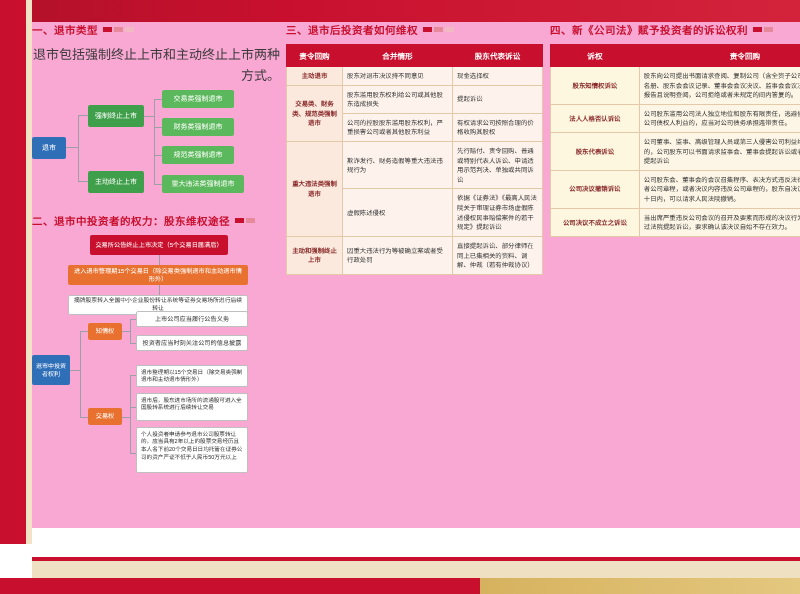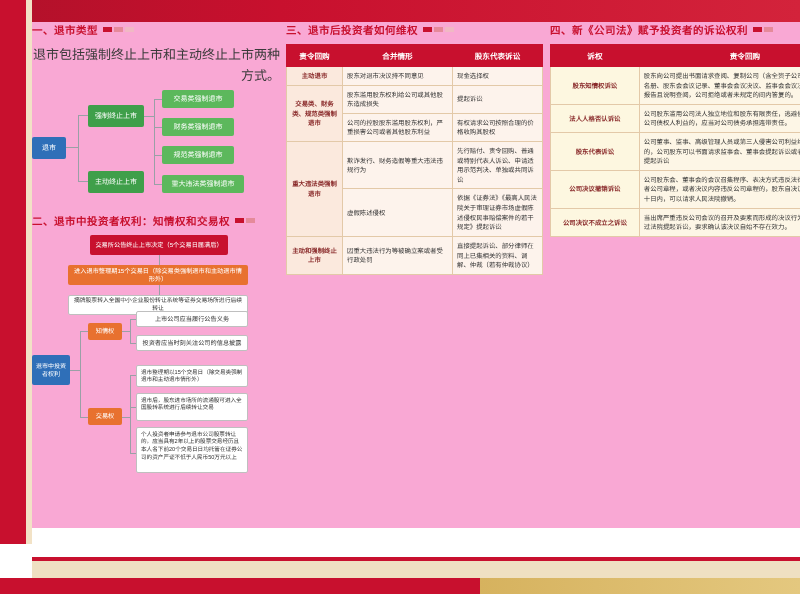--- a/index.html
+++ b/index.html
@@ -117,21 +117,21 @@
       <div class="connector" style="left:122px; top:60px; width:8px; height:1px;"></div>
       <div class="connector" style="left:122px; top:89px; width:8px; height:1px;"></div>
 
       <div class="node n-lgreen" style="left:130px; top:-5px; width:72px; height:18px;">交易类强制退市</div>
       <div class="node n-lgreen" style="left:130px; top:23px; width:72px; height:18px;">财务类强制退市</div>
       <div class="node n-lgreen" style="left:130px; top:51px; width:72px; height:18px;">规范类强制退市</div>
       <div class="node n-lgreen" style="left:130px; top:80px; width:82px; height:18px;">重大违法类强制退市</div>
     </div>
 
     <div class="heading">
-      <span class="htxt">二、退市中投资者权利：知情权和交易权</span>
+      <span class="htxt">二、退市中投资者的权力：股东维权途径</span>
       <span class="dashes">
           <i></i>
           <i class="pink"></i>
         </span>
     </div>
 
     <div class="tree">
       <div class="box box-red box-cc" style="left:58px; top:0; width:138px; height:20px;">交易所公告终止上市决定（5个交易日届满后）</div>
       <div class="connector" style="left:127px; top:20px; width:1px; height:10px;"></div>
       <div class="box box-orange box-cc" style="left:36px; top:30px; width:180px; height:20px;">进入退市整理期15个交易日（除交易类强制退市和主动退市情形外）</div>

